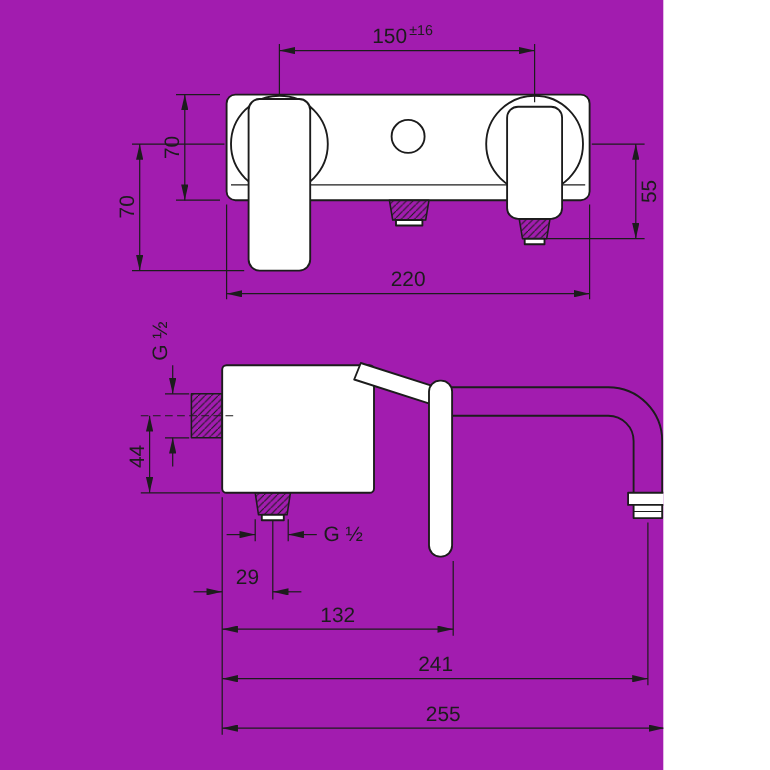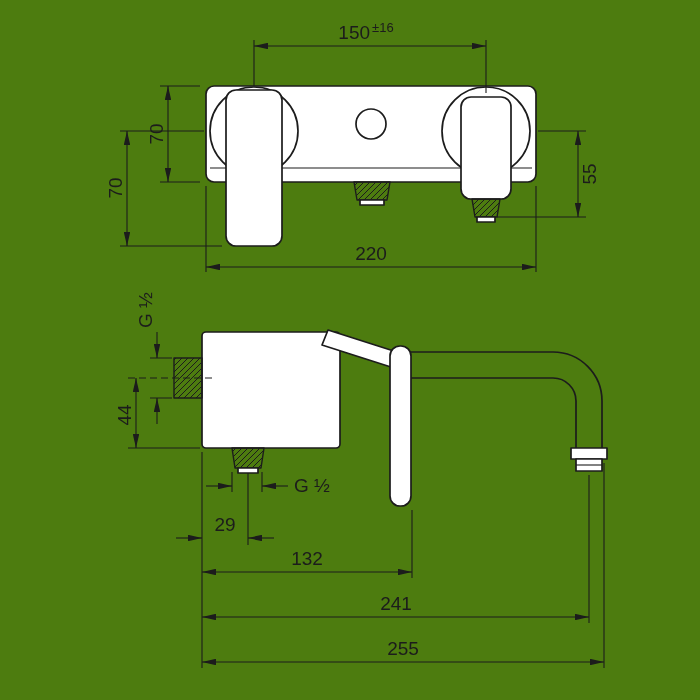--- a/index.html
+++ b/index.html
@@ -1,16 +1,16 @@
 <!DOCTYPE html>
 <html><head>
 <meta charset="utf-8">
 <style>
   html,body{margin:0;padding:0;background:#ffffff;}
-  .stage{width:700px;height:700px;position:relative;background:#4d7c0f;overflow:hidden;}
+  .stage{width:603px;height:700px;position:relative;background:#a21caf;overflow:hidden;}
   .ol  { fill:none;    stroke:#1c1c1c; stroke-width:1.7; stroke-linecap:round; stroke-linejoin:round; }
   .olf { fill:#ffffff; stroke:#1c1c1c; stroke-width:1.7; stroke-linejoin:round; }
   .thr { stroke:#1c1c1c; stroke-width:1.4; stroke-linejoin:round; }
   .dim { fill:none; stroke:#1c1c1c; stroke-width:1.1; }
   .cl  { fill:none; stroke:#1c1c1c; stroke-width:1;   stroke-dasharray:7 4; }
   .t   { font-family:"Liberation Sans", sans-serif; font-size:19px; fill:#1c1c1c; }
   .sup { font-size:13px; }
 </style>
 </head>
 <body>

